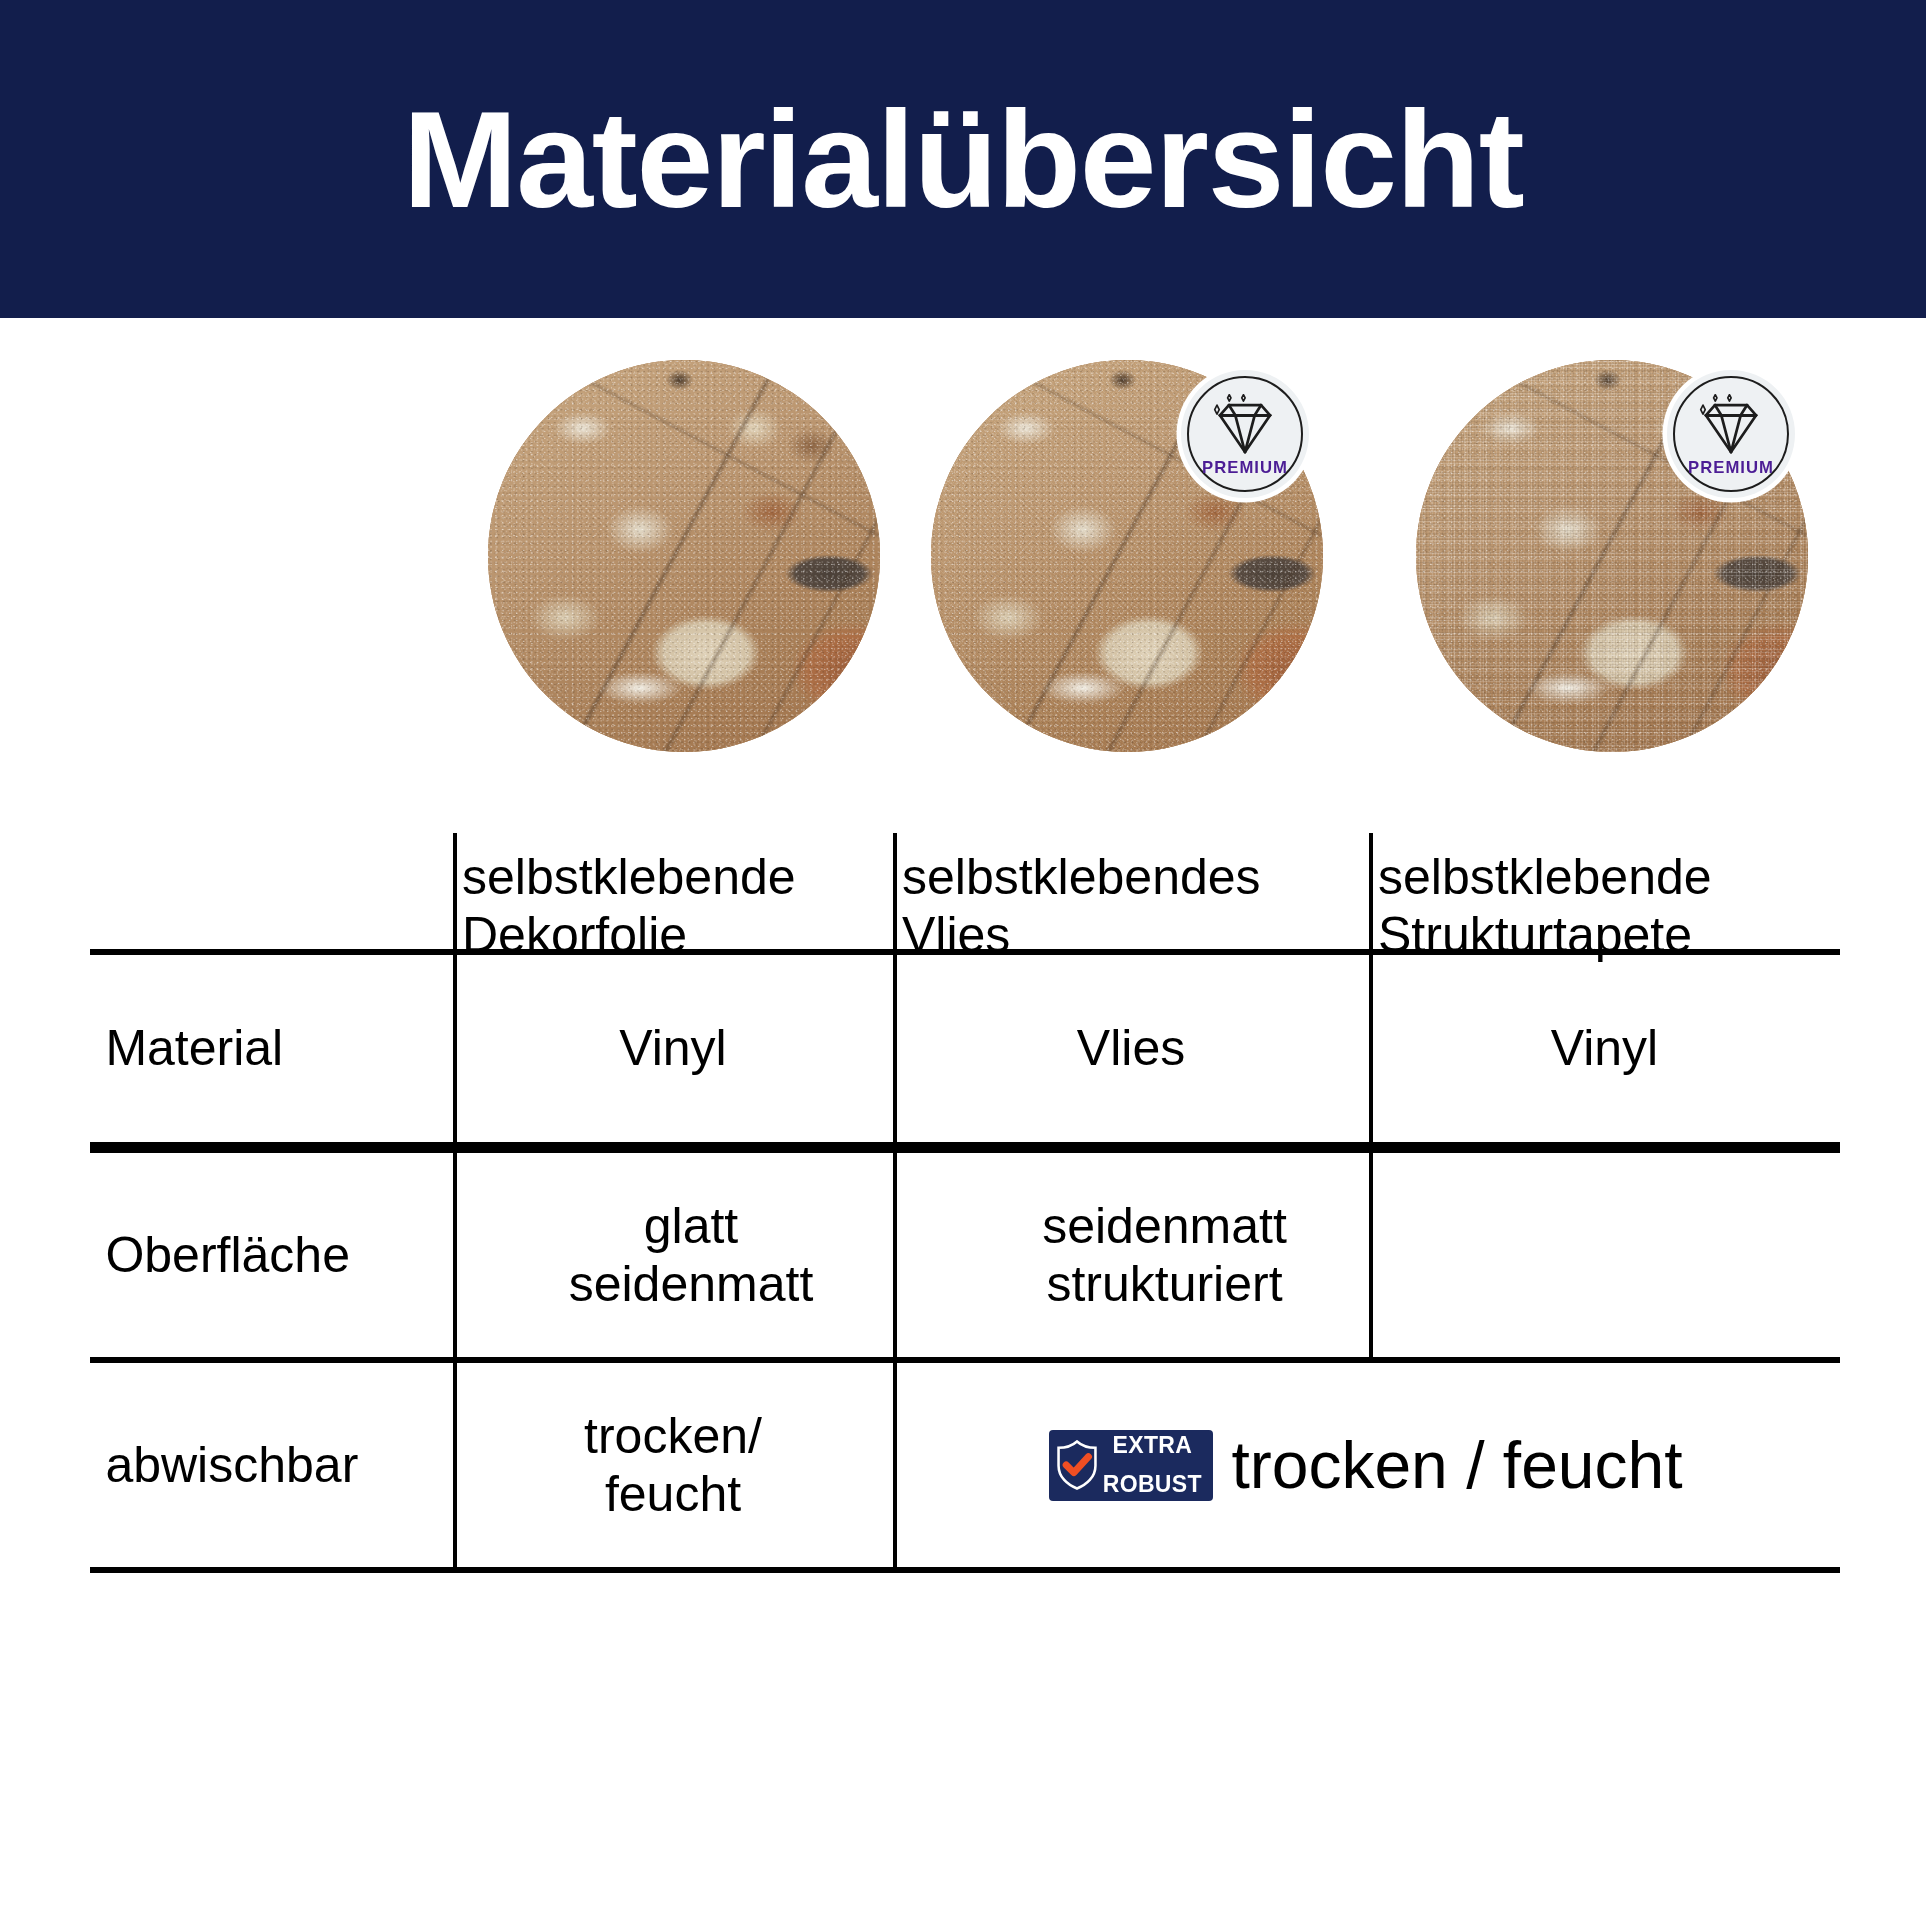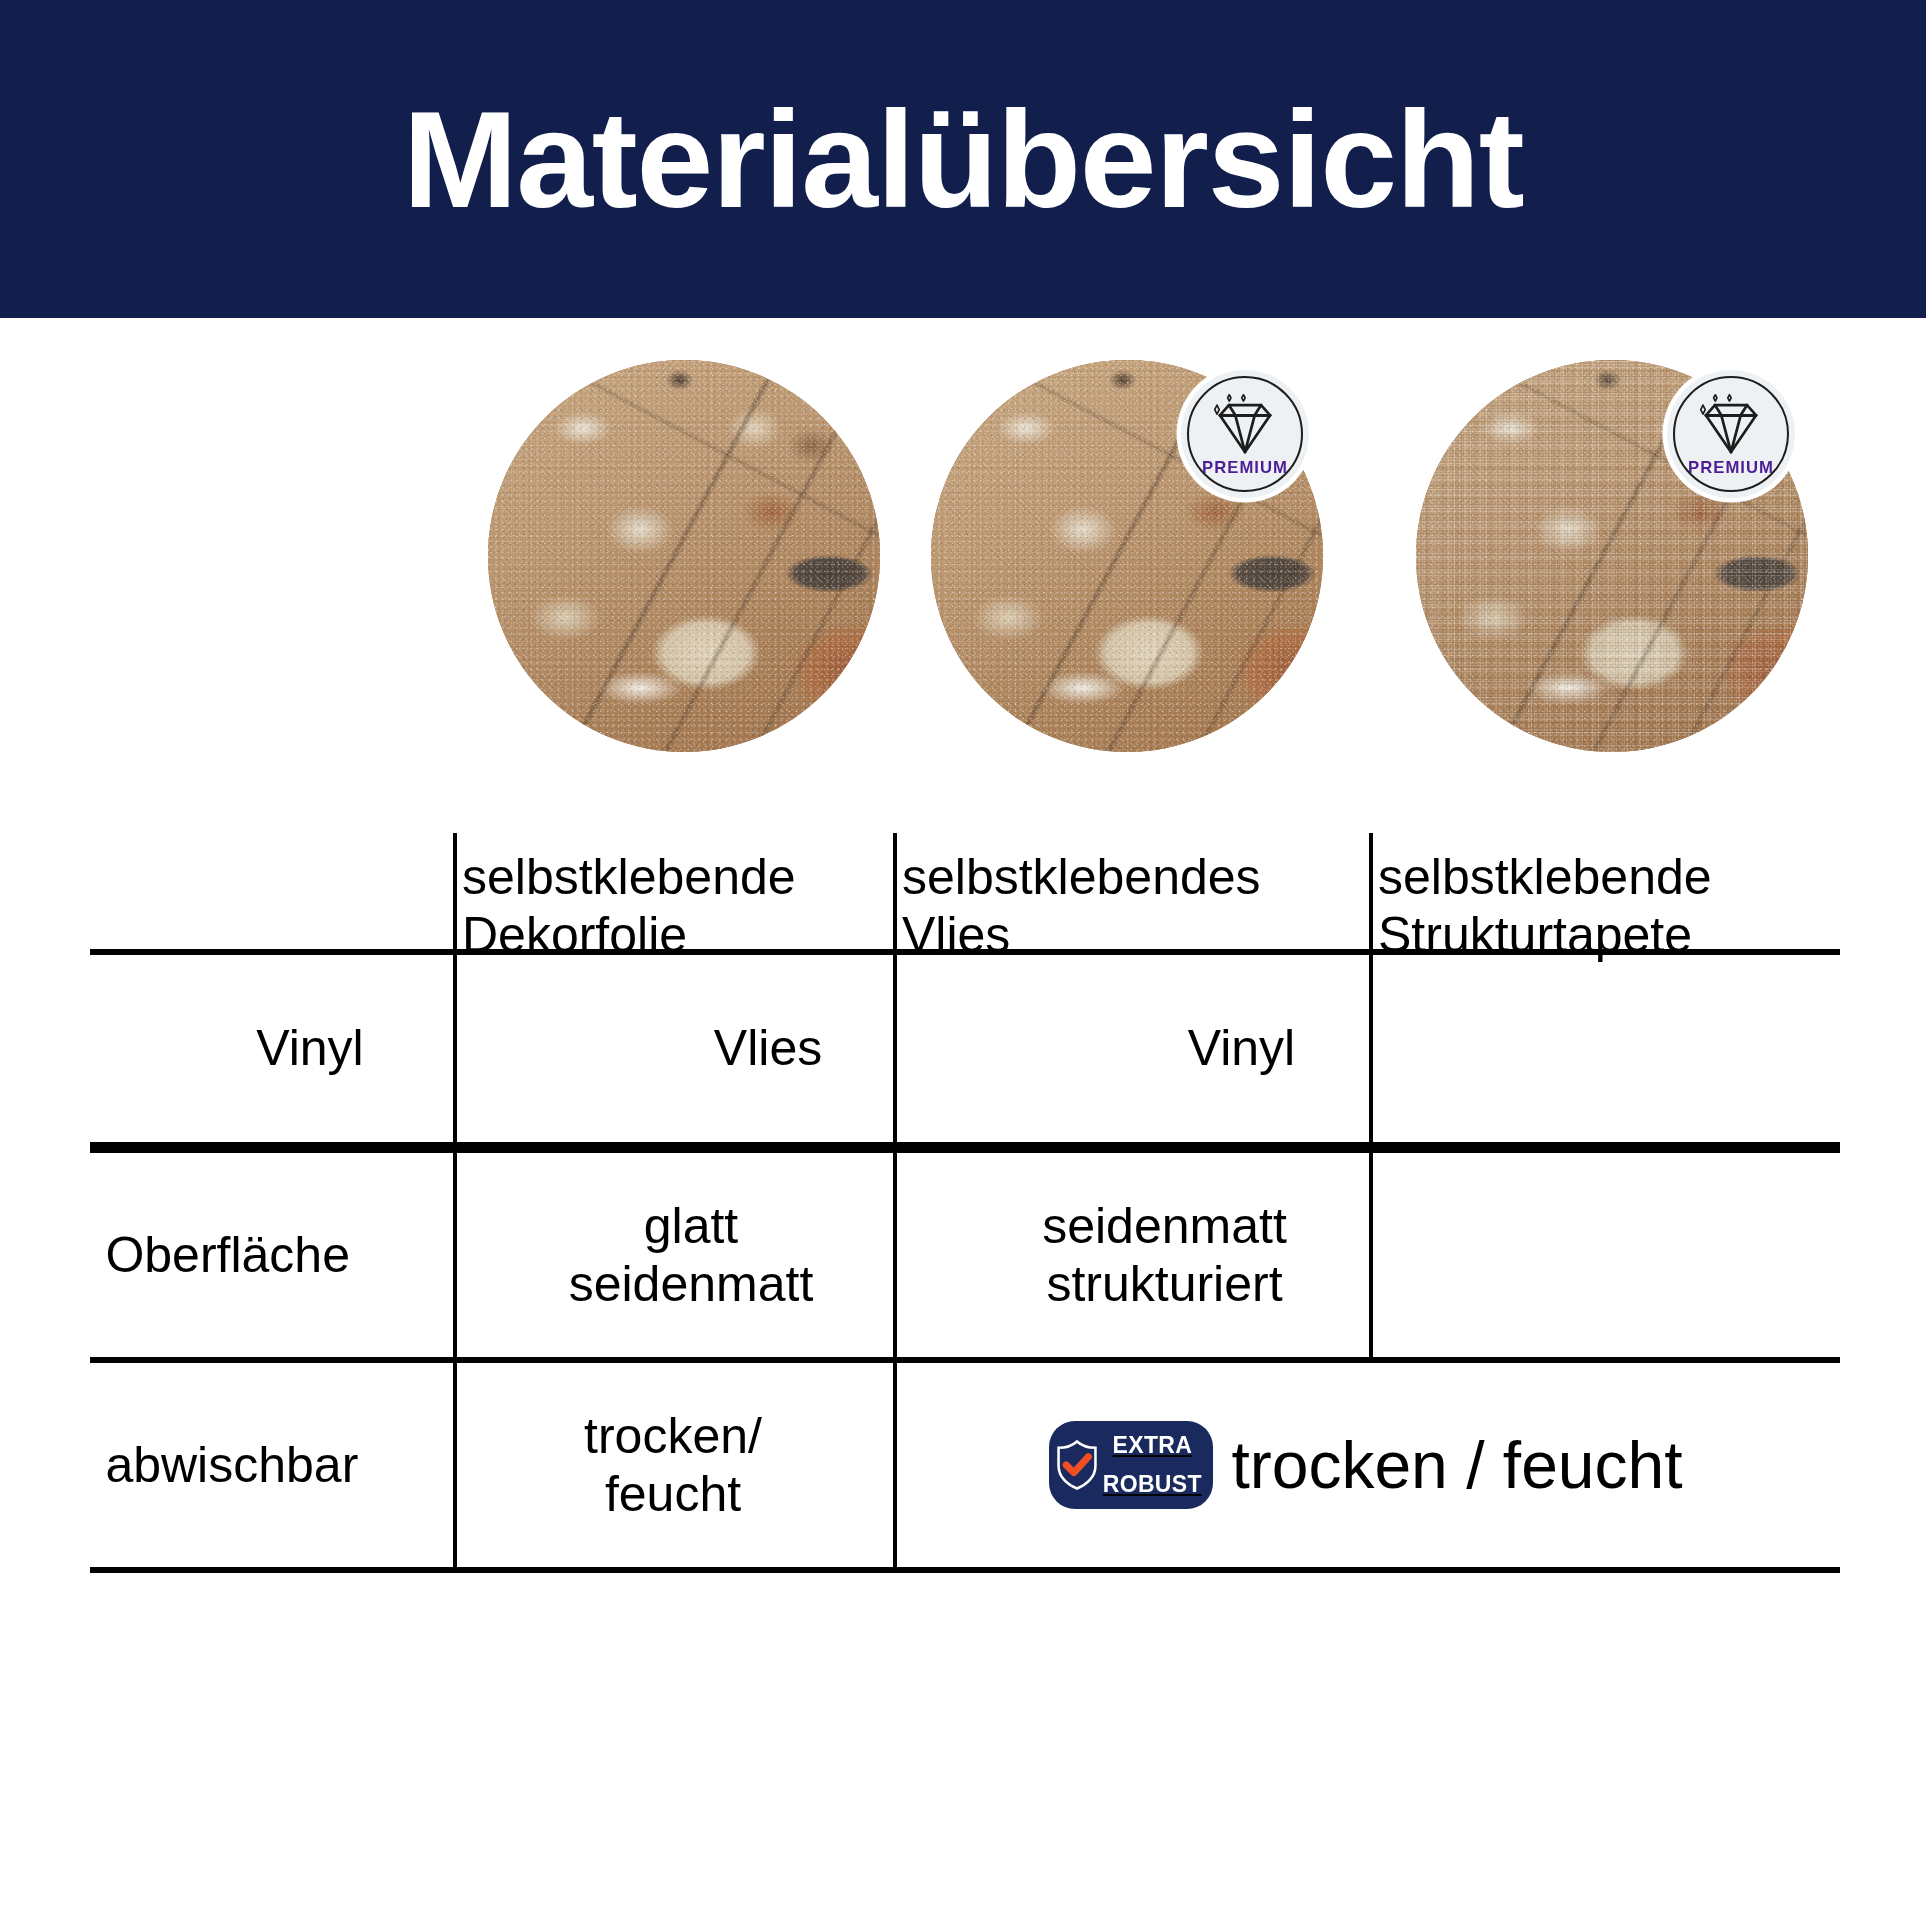--- a/index.html
+++ b/index.html
@@ -158,25 +158,24 @@
   .head-cell-text { text-align: left; }
 
   .body-row { height: 187px; }
   .body-row.tall { height: 204px; }
 
   
   .robust-badge {
     position: relative;
     display: inline-flex; align-items: center;
     background: #1b2a5e;
-    border-radius: 26px;
+    border-radius: 4px;
     padding: 6.4px 11.6px 6.4px 6.4px;
-    height: 88px;
+    height: 71px;
     margin-right: 18px;
-    text-decoration: underline;
   }
   .robust-badge .shield { width: 42px; height: 50px; flex: 0 0 42px; margin-right: 5.1px; }
   .robust-badge .rtext {
     display: flex; flex-direction: column; justify-content: center;
     color: #ffffff; font-weight: 700; line-height: 1.0;
   }
   .robust-badge .rtext .l1 { font-size: 23px; letter-spacing: 0.3px; }
   .robust-badge .rtext .l2 { font-size: 23px; letter-spacing: 0.3px; margin-top: 16px; }
 
   .merged-cell { display: flex; align-items: center; justify-content: center; }
@@ -289,20 +288,21 @@
         </div>
       </div>
     </div>
 
     <div class="hline"></div>
 
     <div class="row body-row">
       <div class="vline" style="left:363px;"></div>
       <div class="vline" style="left:803px;"></div>
       <div class="vline" style="left:1279px;"></div>
+      <div class="cell c-label label">Material</div>
       <div class="cell c-a">Vinyl</div>
       <div class="cell c-b">Vlies</div>
       <div class="cell c-c">Vinyl</div>
     </div>
 
     <div class="hline"></div>
 
 
     <div class="hline"></div>
 

